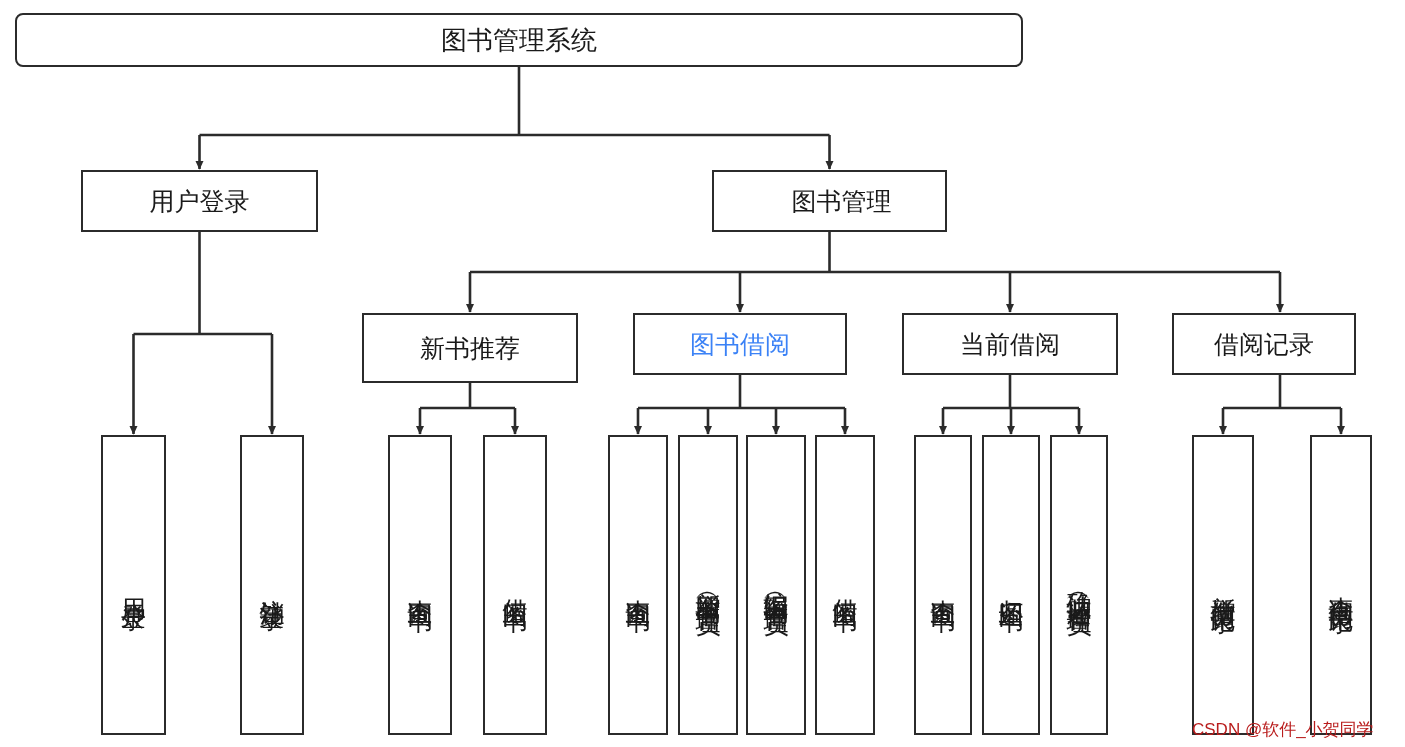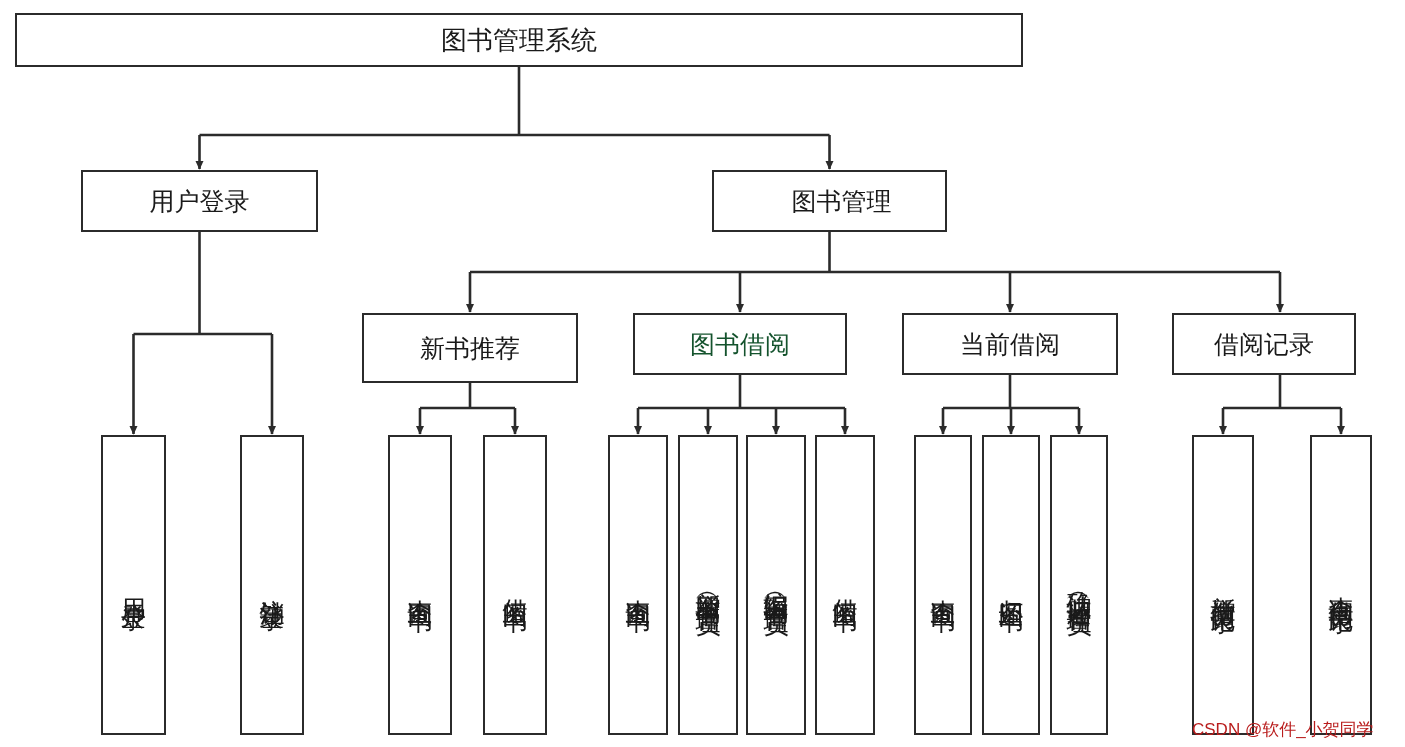--- a/index.html
+++ b/index.html
@@ -105,34 +105,34 @@
         <line x1="943" y1="408" x2="943" y2="434" stroke="#2b2b2b" stroke-width="2.6" marker-end="url(#arrowhead)"></line>
         <line x1="1011" y1="408" x2="1011" y2="434" stroke="#2b2b2b" stroke-width="2.6" marker-end="url(#arrowhead)"></line>
         <line x1="1079" y1="408" x2="1079" y2="434" stroke="#2b2b2b" stroke-width="2.6" marker-end="url(#arrowhead)"></line>
         <line x1="1280" y1="375" x2="1280" y2="408" stroke="#2b2b2b" stroke-width="2.6"></line>
         <line x1="1223" y1="408" x2="1341" y2="408" stroke="#2b2b2b" stroke-width="2.6"></line>
         <line x1="1223" y1="408" x2="1223" y2="434" stroke="#2b2b2b" stroke-width="2.6" marker-end="url(#arrowhead)"></line>
         <line x1="1341" y1="408" x2="1341" y2="434" stroke="#2b2b2b" stroke-width="2.6" marker-end="url(#arrowhead)"></line>
       </g>
   </svg>
   <div id="node-layer">
-      <div class="node horizontal root" style="left: 15px; top: 13px; width: 1008px; height: 54px; border-color: rgb(43, 43, 43);">
+      <div class="node horizontal root" style="left: 15px; top: 13px; width: 1008px; height: 54px; border-color: rgb(43, 43, 43); border-radius: 8px;">
         <span class="node-label" style="color: rgb(26, 26, 26);">图书管理系统</span>
       </div>
       <div class="node horizontal" style="left: 81px; top: 170px; width: 237px; height: 62px; border-color: rgb(43, 43, 43);">
         <span class="node-label" style="color: rgb(26, 26, 26);">用户登录</span>
       </div>
       <div class="node horizontal" style="left: 712px; top: 170px; width: 235px; height: 62px; border-color: rgb(43, 43, 43); padding-left: 24px;">
         <span class="node-label" style="color: rgb(26, 26, 26);">图书管理</span>
       </div>
       <div class="node horizontal" style="left: 362px; top: 313px; width: 216px; height: 70px; border-color: rgb(43, 43, 43);">
         <span class="node-label" style="color: rgb(26, 26, 26);">新书推荐</span>
       </div>
       <div class="node horizontal" style="left: 633px; top: 313px; width: 214px; height: 62px; border-color: rgb(43, 43, 43);">
-        <span class="node-label" style="color: #14532d;">图书借阅</span>
+        <span class="node-label" style="color: #3b82f6;">图书借阅</span>
       </div>
       <div class="node horizontal" style="left: 902px; top: 313px; width: 216px; height: 62px; border-color: rgb(43, 43, 43);">
         <span class="node-label" style="color: rgb(26, 26, 26);">当前借阅</span>
       </div>
       <div class="node horizontal" style="left: 1172px; top: 313px; width: 184px; height: 62px; border-color: rgb(43, 43, 43);">
         <span class="node-label" style="color: rgb(26, 26, 26);">借阅记录</span>
       </div>
       <div class="node vertical" style="left: 101px; top: 435px; width: 65px; height: 300px; border-color: rgb(43, 43, 43);">
         <span class="node-label" style="color: rgb(26, 26, 26);">用户登录</span>
       </div>

